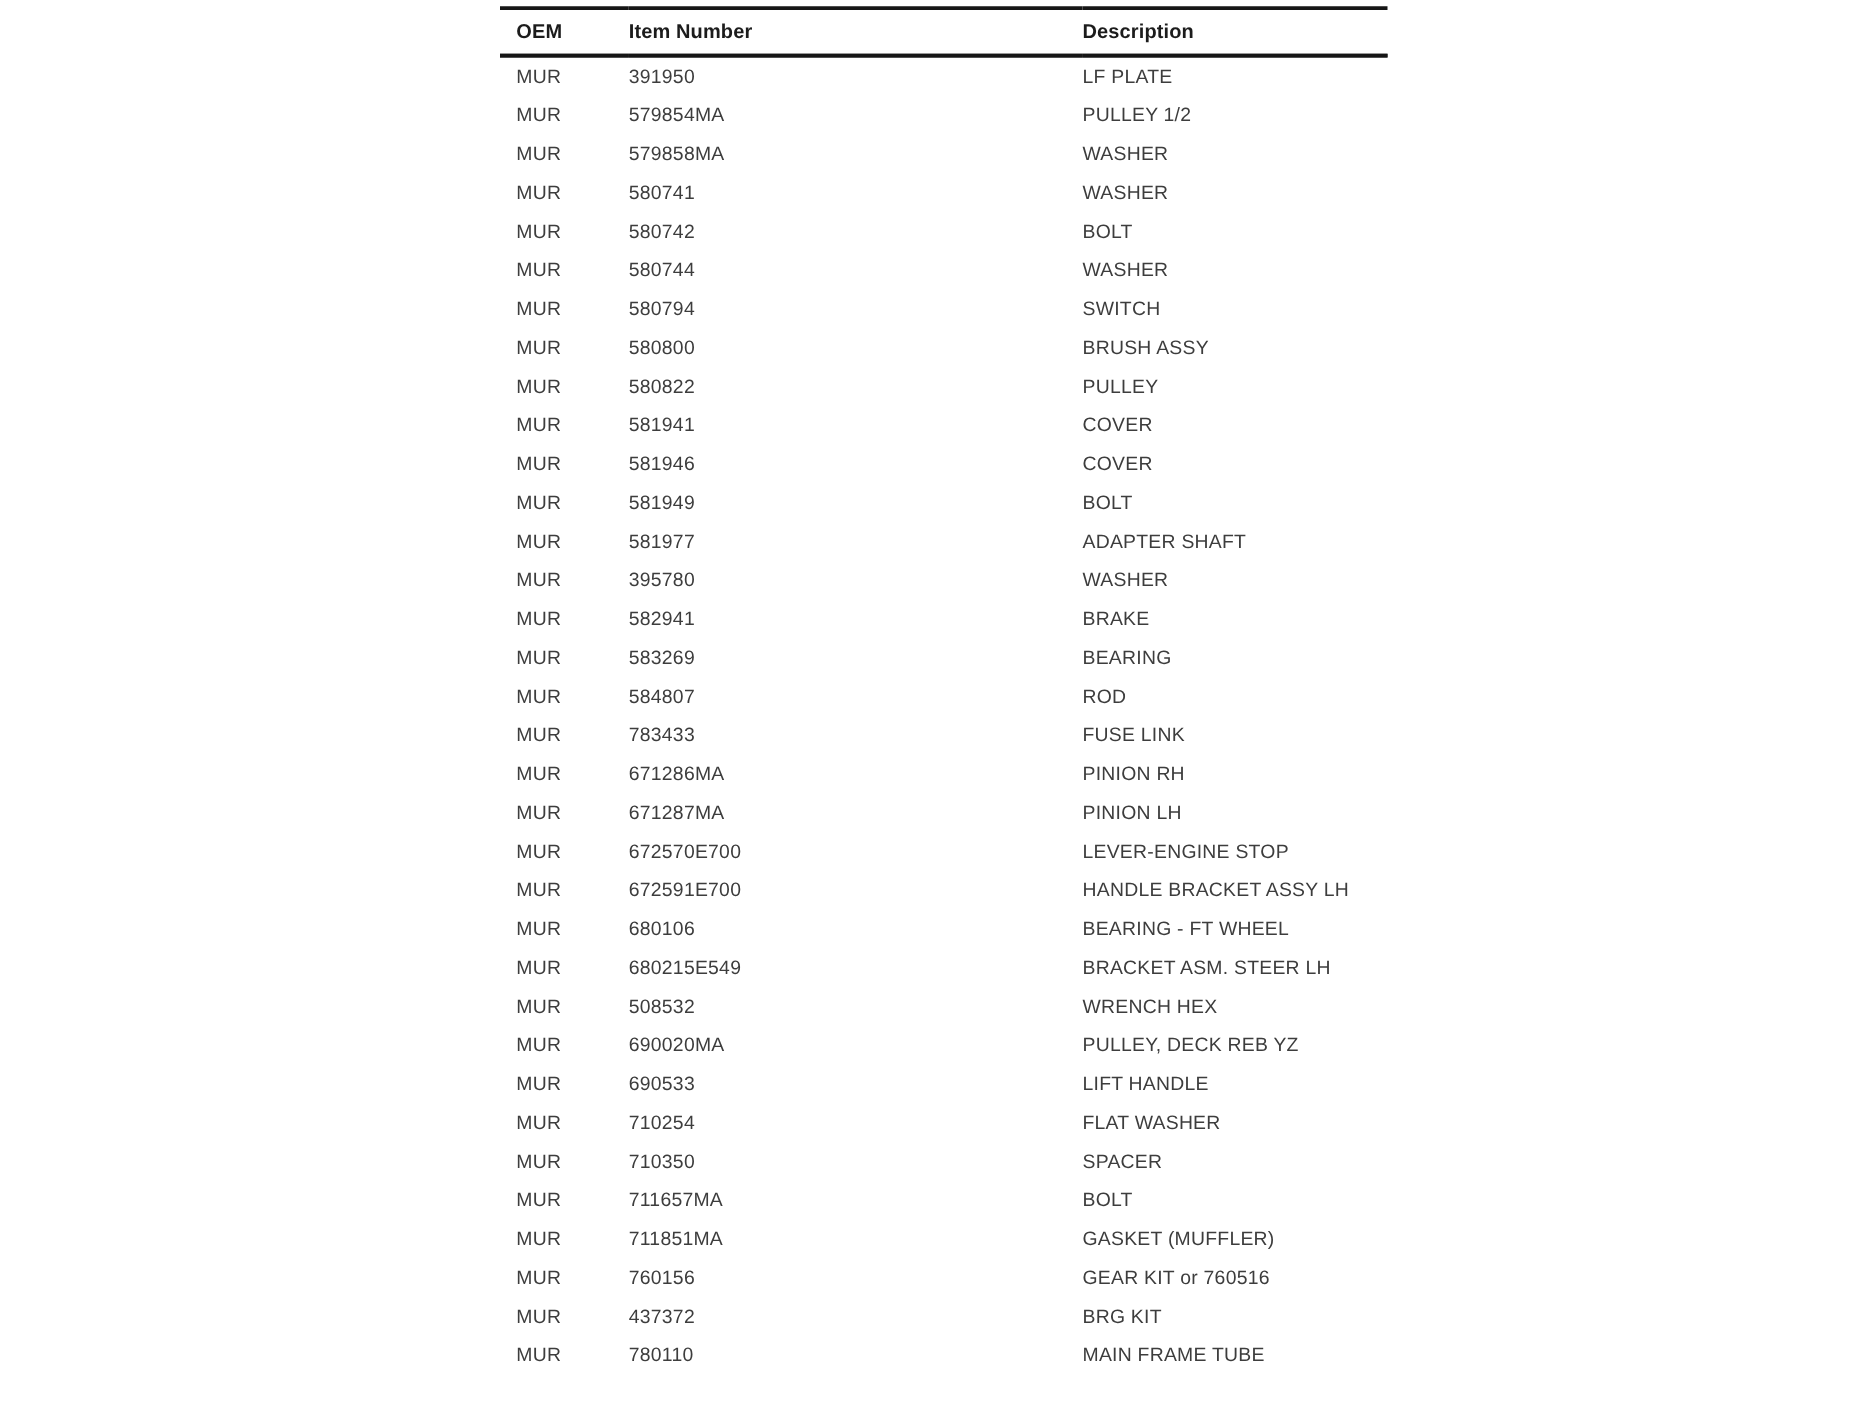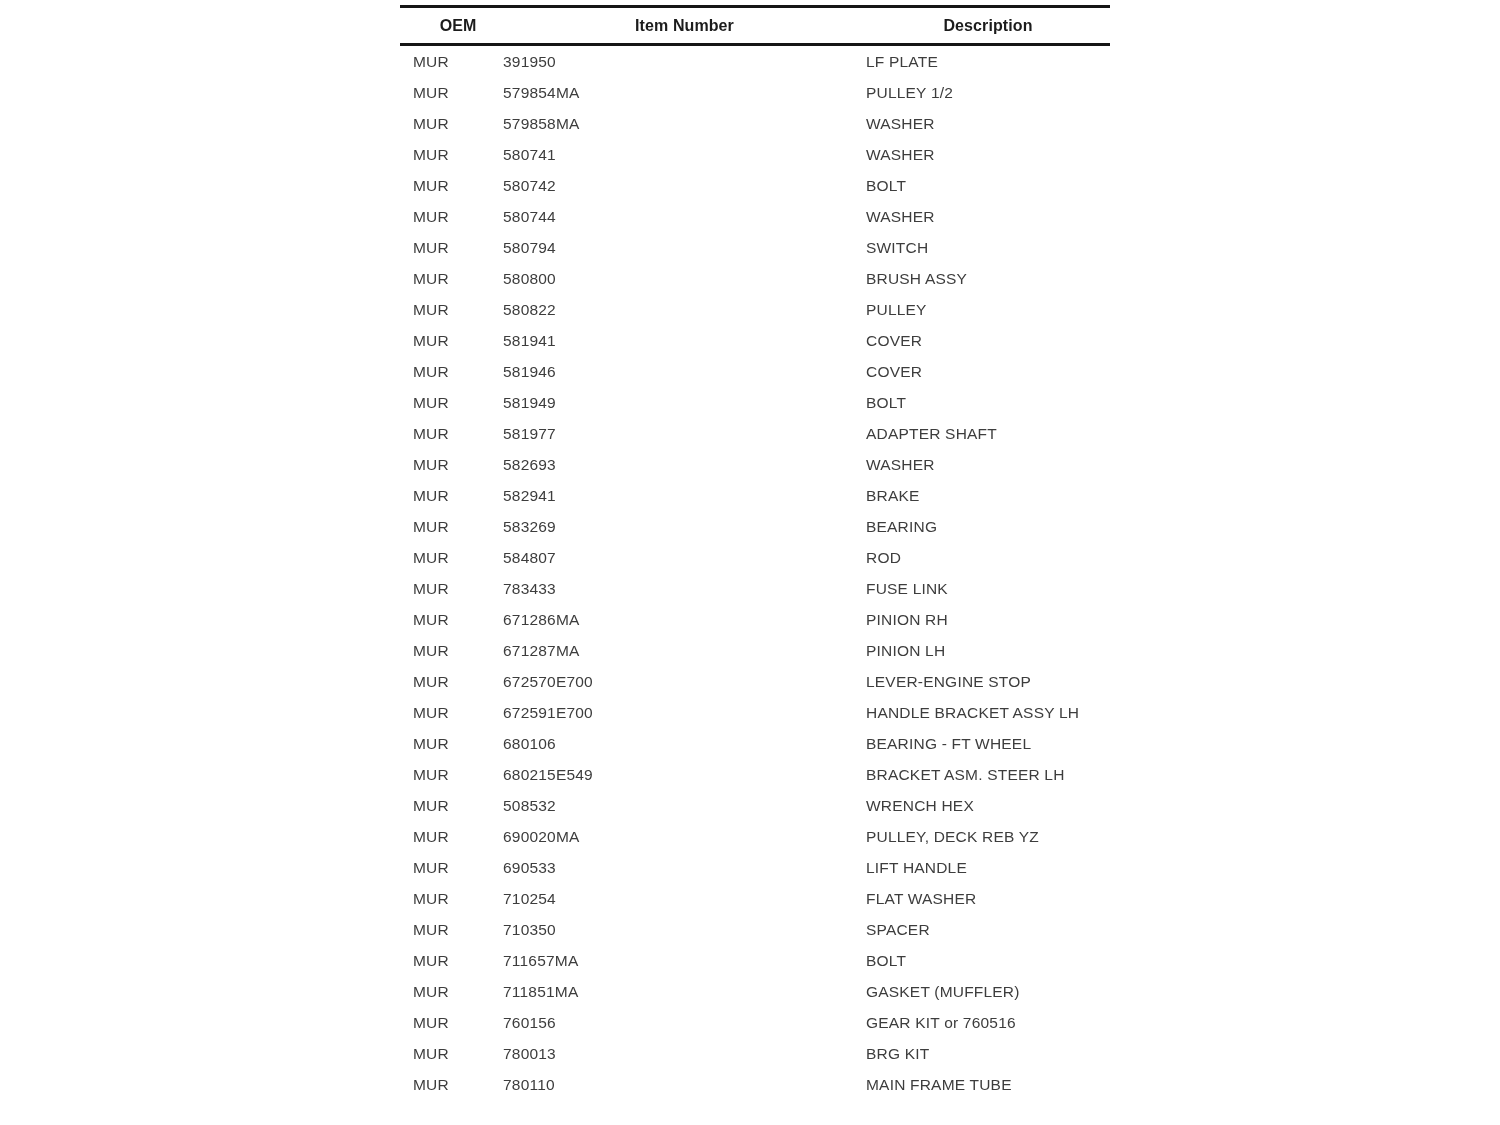--- a/index.html
+++ b/index.html
@@ -25,21 +25,21 @@
     top: 5px;
     width: 710px;
     border-collapse: collapse;
     table-layout: fixed;
     border-top: 3px solid #161616;
   }
   table.parts-table thead tr {
     border-bottom: 3px solid #161616;
   }
   table.parts-table th {
-    text-align: center;
+    text-align: left;
     vertical-align: middle;
     font-size: 16px;
     font-weight: bold;
     color: #1c1c1c;
     height: 35px;
     padding: 0;
     letter-spacing: 0.1px;
   }
   table.parts-table td {
     text-align: left;
@@ -139,21 +139,21 @@
           <td class="col-item">581949</td>
           <td class="col-desc">BOLT</td>
         </tr>
         <tr>
           <td class="col-oem">MUR</td>
           <td class="col-item">581977</td>
           <td class="col-desc">ADAPTER SHAFT</td>
         </tr>
         <tr>
           <td class="col-oem">MUR</td>
-          <td class="col-item">582693</td>
+          <td class="col-item">395780</td>
           <td class="col-desc">WASHER</td>
         </tr>
         <tr>
           <td class="col-oem">MUR</td>
           <td class="col-item">582941</td>
           <td class="col-desc">BRAKE</td>
         </tr>
         <tr>
           <td class="col-oem">MUR</td>
           <td class="col-item">583269</td>
@@ -234,21 +234,21 @@
           <td class="col-item">711851MA</td>
           <td class="col-desc">GASKET (MUFFLER)</td>
         </tr>
         <tr>
           <td class="col-oem">MUR</td>
           <td class="col-item">760156</td>
           <td class="col-desc">GEAR KIT or 760516</td>
         </tr>
         <tr>
           <td class="col-oem">MUR</td>
-          <td class="col-item">780013</td>
+          <td class="col-item">437372</td>
           <td class="col-desc">BRG KIT</td>
         </tr>
         <tr>
           <td class="col-oem">MUR</td>
           <td class="col-item">780110</td>
           <td class="col-desc">MAIN FRAME TUBE</td>
         </tr>
       </tbody>
   </table>
 </div>

